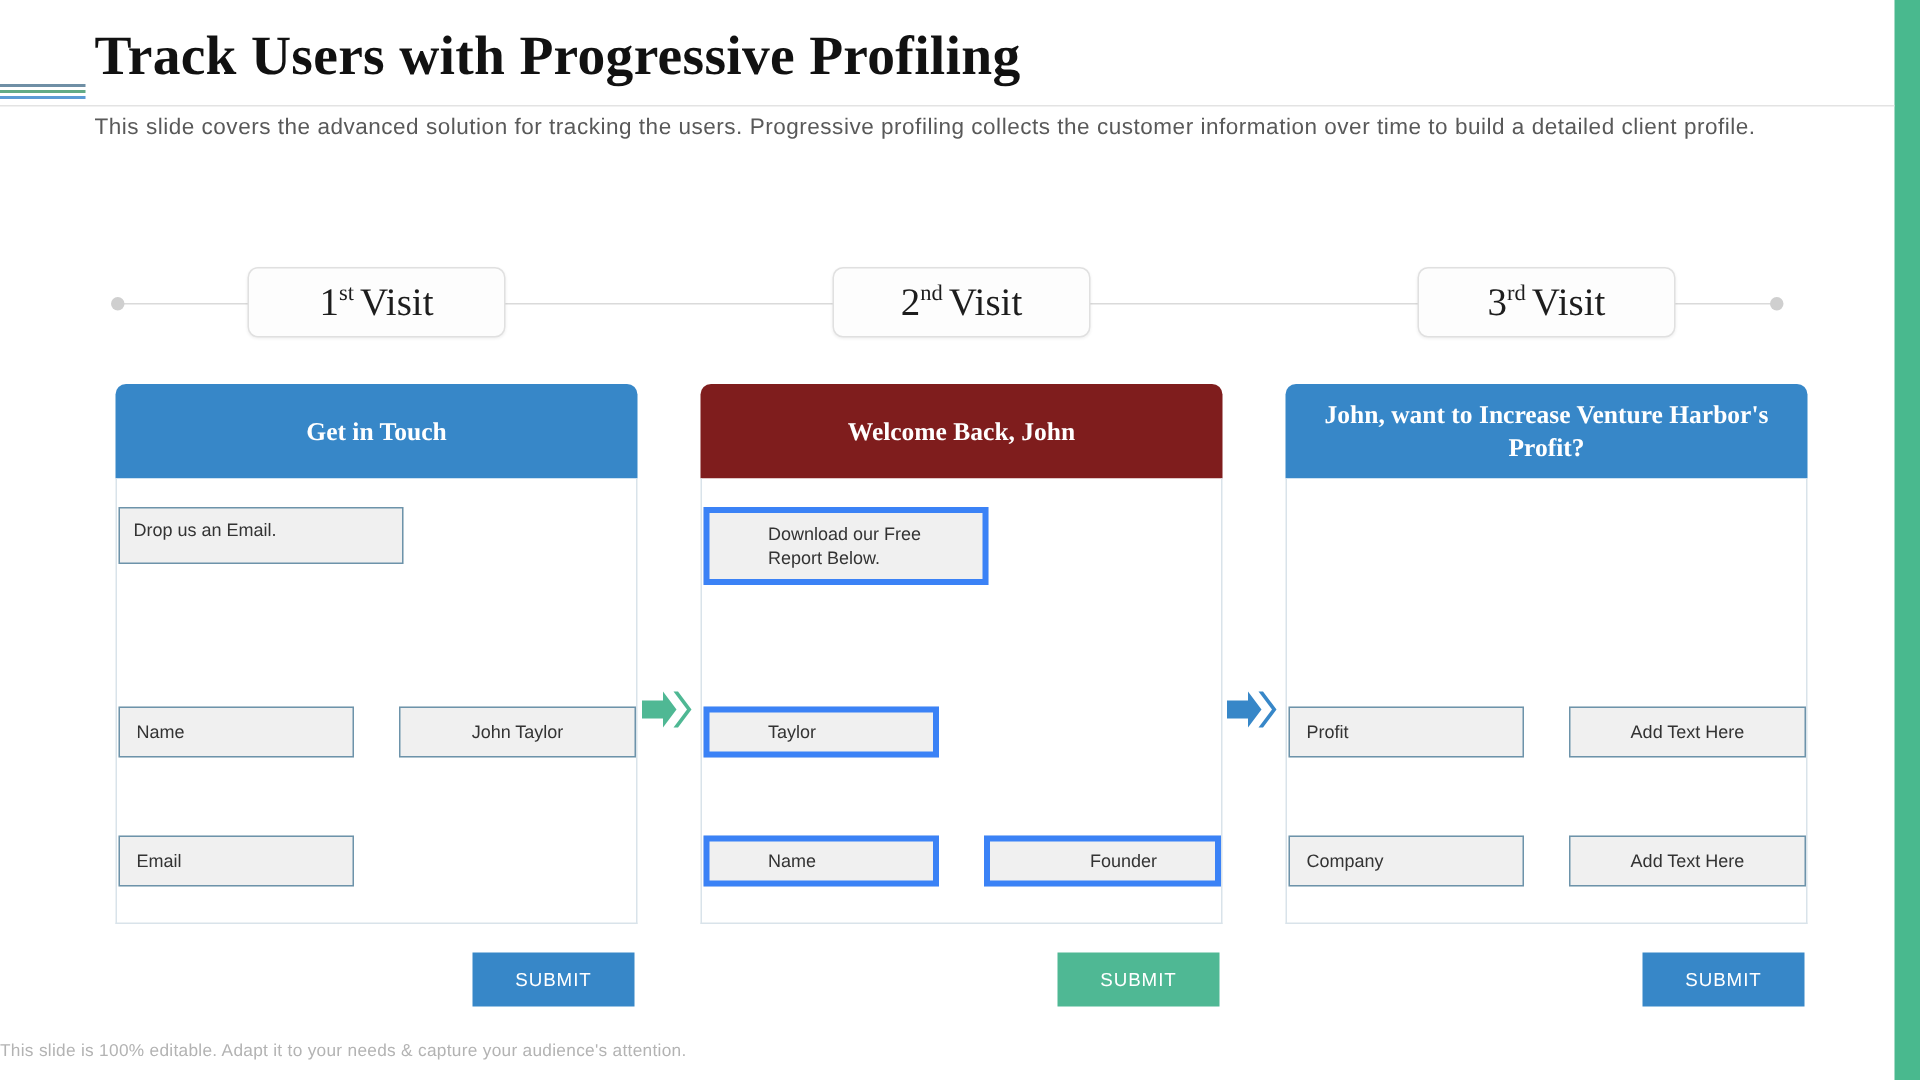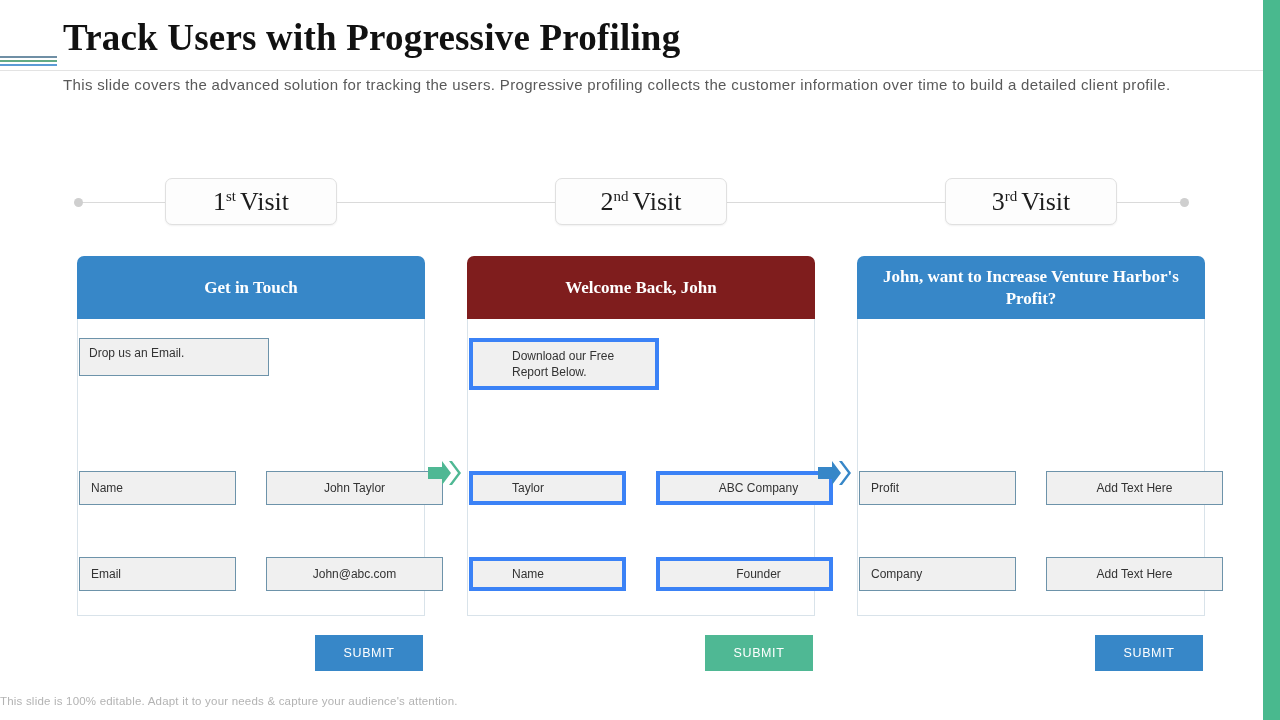--- a/index.html
+++ b/index.html
@@ -181,21 +181,21 @@
     height: 34px;
     background: #f0f0f0;
     font-size: 12px;
     color: #333333;
     display: flex;
     align-items: center;
     padding: 0 11px;
     box-sizing: border-box;
   }
   .field.left  { left: 1px;   width: 157px; justify-content: flex-start; }
-  .field.right { left: 188px; width: 177px; justify-content: center; }
+  .field.right { left: 188px; width: 158px; justify-content: center; }
   .row1 { top: 152px; }
   .row2 { top: 238px; }
 
   .submit {
     position: absolute;
     right: 1px;
     top: 316px;
     width: 108px;
     height: 36px;
     display: flex;
@@ -279,31 +279,29 @@
   </div>
 </div>
 
 <div class="card card1 blue">
   <div class="card-head">Get in Touch</div>
   <div class="card-body">
     <div class="note">Drop us an Email.</div>
     <div class="field left  row1">Name</div>
     <div class="field right row1">John Taylor</div>
     <div class="field left  row2">Email</div>
-    <div class="field right row2">John@abc.com</div>
     <div class="submit">SUBMIT</div>
   </div>
 </div>
 
 <div class="card card2 green">
   <div class="card-head">Welcome Back, John</div>
   <div class="card-body">
     <div class="note">Download our Free Report Below.</div>
     <div class="field left  row1">Taylor</div>
-    <div class="field right row1">ABC Company</div>
     <div class="field left  row2">Name</div>
     <div class="field right row2">Founder</div>
     <div class="submit">SUBMIT</div>
   </div>
 </div>
 
 <div class="card card3 blue">
   <div class="card-head">John, want to Increase Venture Harbor's Profit?</div>
   <div class="card-body">
     <div class="field left  row1">Profit</div>

